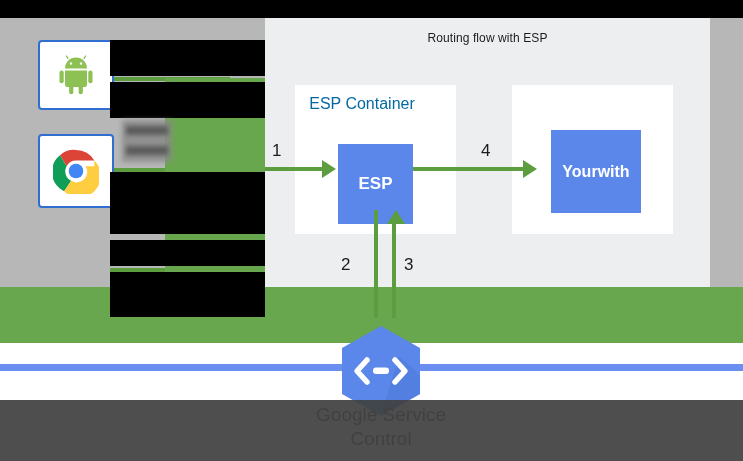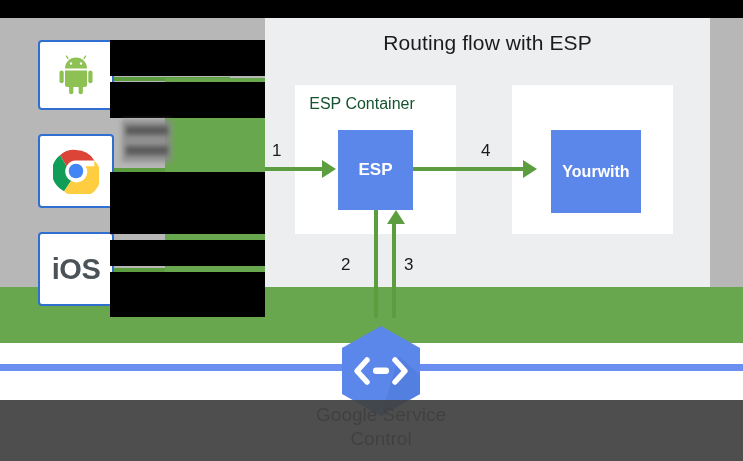--- a/index.html
+++ b/index.html
@@ -15,35 +15,35 @@
   #band-green{top:287px;height:56px;background:#69a74e;}
   #band-white{top:343px;height:57px;background:#ffffff;}
   #rule-blue{position:absolute;left:0;top:364px;width:743px;height:7px;background:#6a8ff0;}
   #band-bottom-dark{position:absolute;left:0;top:400px;width:743px;height:61px;background:#414141;opacity:.93;}
 
   
   #panel{position:absolute;left:265px;top:18px;width:445px;height:269px;background:#eceef0;}
   #panel-right-gray{position:absolute;left:710px;top:18px;width:33px;height:269px;background:#b7b7b7;}
 
   #panel-title{position:absolute;left:265px;top:31px;width:445px;text-align:center;
-               font-size:21px;color:#1b1b1b;letter-spacing:.1px;}
+               font-size:12px;color:#1b1b1b;letter-spacing:.1px;}
 
   
   .card{position:absolute;background:#ffffff;}
   #card-esp{left:295px;top:85px;width:161px;height:149px;}
   #card-your{left:512px;top:85px;width:161px;height:149px;}
   .card-title{position:absolute;top:95px;width:134px;text-align:center;
-              font-size:16px;color:#14532d;}
+              font-size:16px;color:#0369a1;}
   #title-esp{left:295px;}
   #title-your{left:512px;}
 
   
   .bluebox{position:absolute;background:#5b87ea;display:flex;align-items:center;
            justify-content:center;text-align:center;color:#ffffff;font-weight:bold;}
-  #box-esp{left:338px;top:130px;width:75px;height:80px;font-size:17px;}
+  #box-esp{left:338px;top:144px;width:75px;height:80px;font-size:17px;}
   #box-your{left:551px;top:130px;width:90px;height:83px;font-size:16px;line-height:1.25;}
 
   
   .aline{position:absolute;background:#5c9e3f;}
   .ahead{position:absolute;width:0;height:0;}
   .ahead-r{border-top:9px solid transparent;border-bottom:9px solid transparent;
            border-left:14px solid #5c9e3f;}
   .ahead-u{border-left:9px solid transparent;border-right:9px solid transparent;
            border-bottom:14px solid #5c9e3f;}
   .alabel{position:absolute;font-size:17px;color:#1b1b1b;}
@@ -162,23 +162,20 @@
     <svg width="46" height="46" viewBox="0 0 48 48">
       <circle cx="24" cy="24" r="22" fill="#ffffff"></circle>
       <path d="M24 2a22 22 0 0 1 19.1 11H24a11 11 0 0 0-9.8 6L7.3 7.6A21.9 21.9 0 0 1 24 2z" fill="#db4437"></path>
       <path d="M7.3 7.6L14.2 19A11 11 0 0 0 19 34.3L11.6 45A22 22 0 0 1 7.3 7.6z" fill="#0f9d58"></path>
       <path d="M43.1 13A22 22 0 0 1 11.6 45L19 34.3a11 11 0 0 0 15-15.3h9.1z" fill="#ffcd40"></path>
       <circle cx="24" cy="24" r="10.4" fill="#ffffff"></circle>
       <circle cx="24" cy="24" r="7.6" fill="#4285f4"></circle>
     </svg>
   </div>
 
-  <div class="devcard" id="dev-ios">
-    <span>iOS</span>
-  </div>
 
   <div class="occ" id="occ-green"></div>
   <div class="occ" id="occ-k1"></div>
   <div class="occ" id="occ-k2"></div>
   <div class="occ" id="occ-blur"></div>
   <div class="occ" id="occ-blur2"></div>
   <div class="occ" id="occ-blur3"></div>
   <div class="occ" id="occ-k3"></div>
   <div class="occ" id="occ-k4"></div>
   <div class="occ" id="occ-k5"></div>

